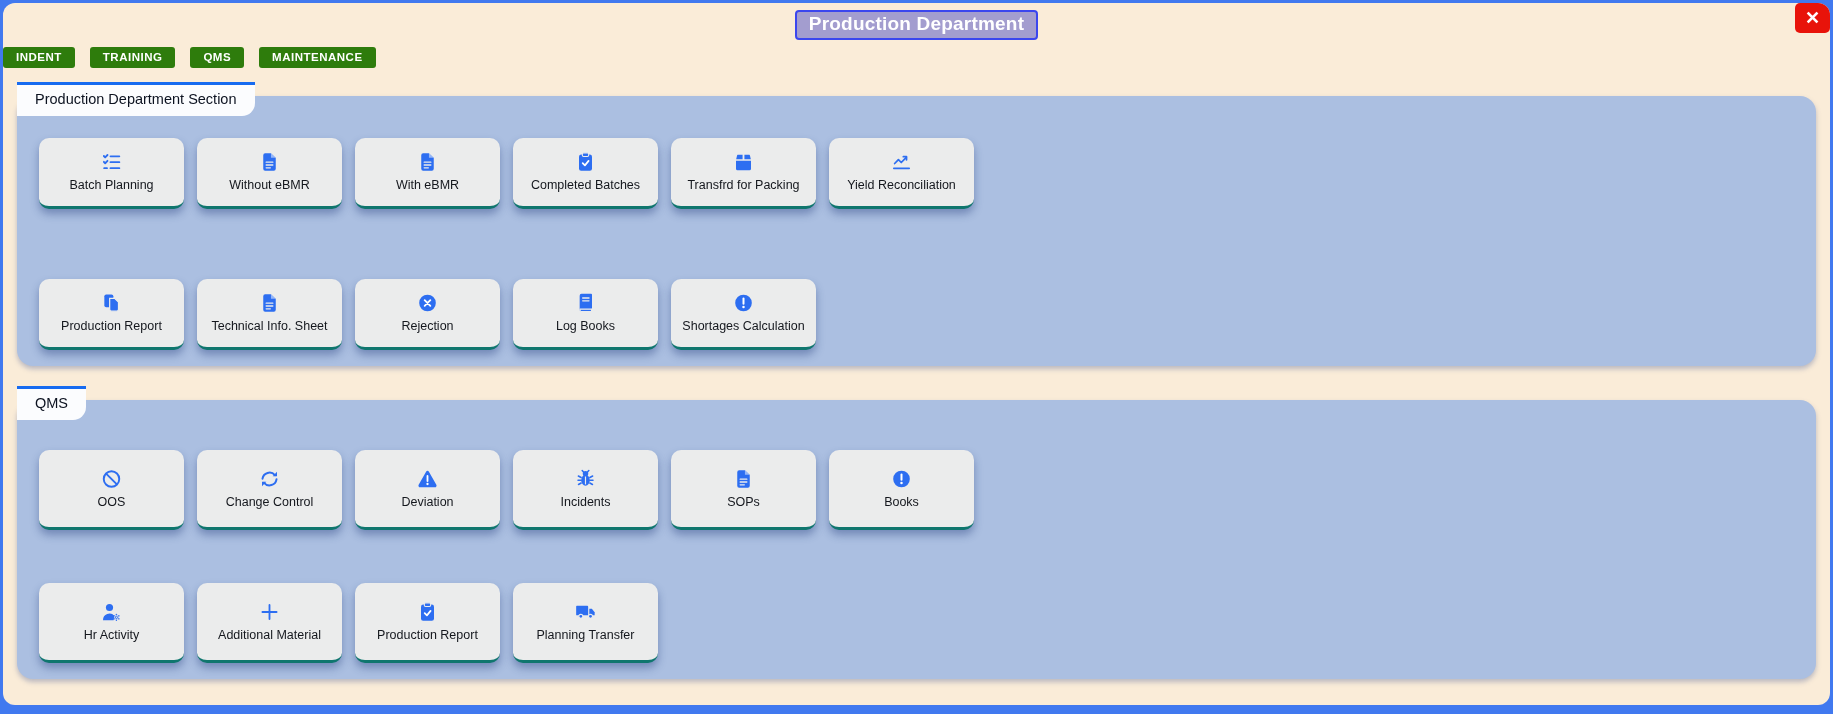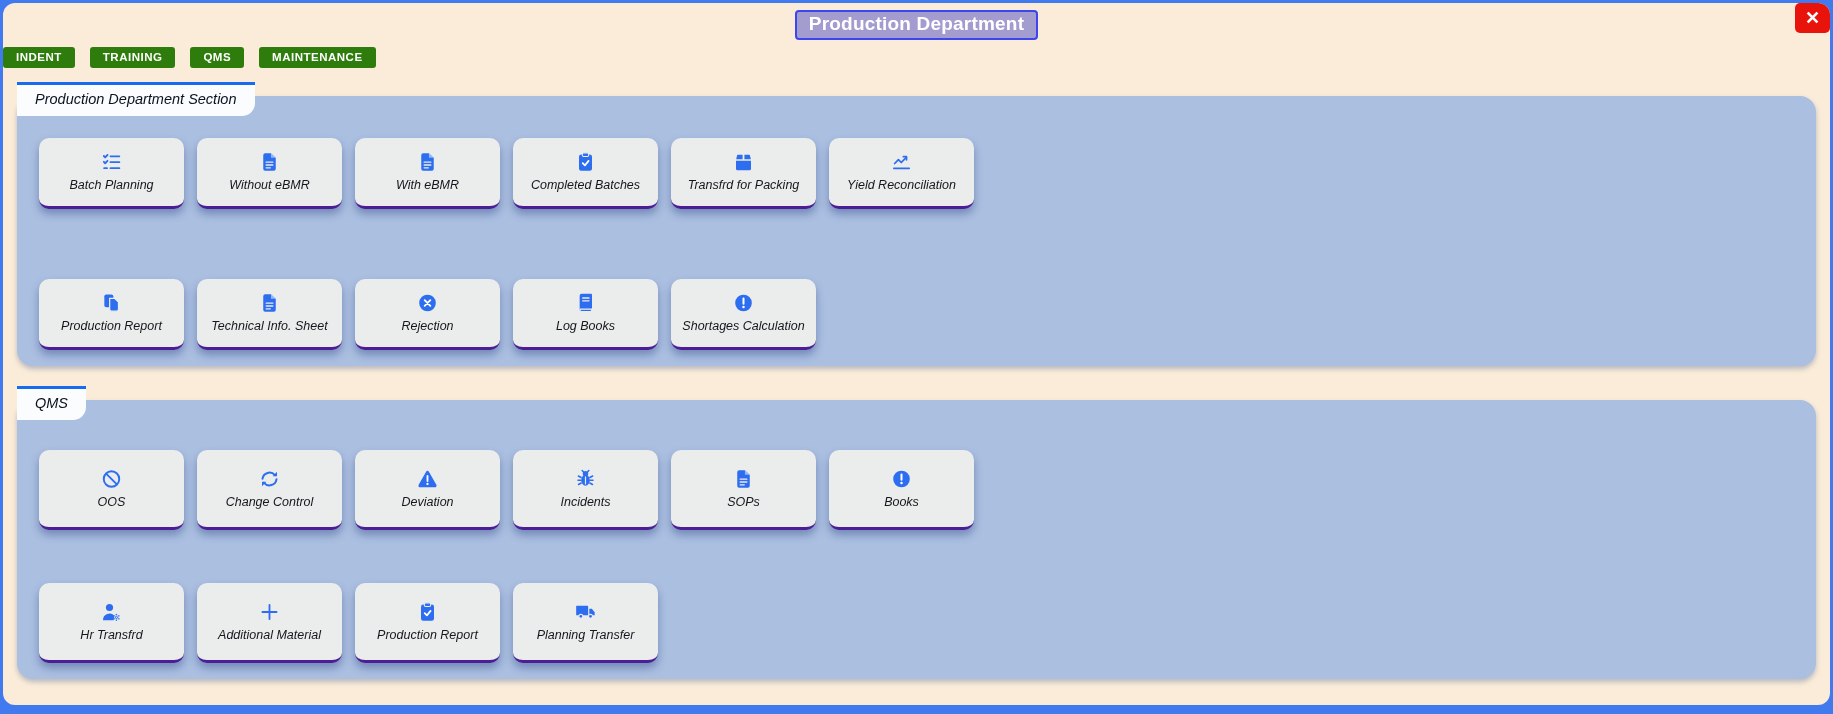--- a/index.html
+++ b/index.html
@@ -26,21 +26,21 @@
     font-size: 19px; font-weight: 600; padding: 1px 12px 3px; letter-spacing: .2px;
   }
 
   .nav-row { display: flex; gap: 15px; margin-top: 7px; }
   .nav-btn {
     background: #2e7c0c; color: #fff; border: none; border-radius: 3px; cursor: pointer;
     font-size: 11.5px; font-weight: bold; letter-spacing: .5px; padding: 4px 13px 5px;
     font-family: "Liberation Sans", sans-serif;
   }
 
-  .section { margin: 14px 14px 0; position: relative; font-style: italic; }
+  .section { margin: 14px 14px 0; position: relative; }
   .section + .section { margin-top: 20px; }
 
   .section-tab {
     display: inline-block; position: relative; z-index: 2;
     background: #fbfcfe; border-top: 3px solid #176bf0;
     padding: 6px 18px 9px; border-radius: 0 0 13px 0;
     font-size: 14.5px; font-weight: 500; color: #0c1220; cursor: pointer;
   }
 
   .section-panel {
@@ -50,21 +50,21 @@
     box-shadow: 0 3px 5px rgba(70, 90, 150, .35);
   }
   .section-qms .section-panel { padding-top: 50px; }
 
   .tile-row { display: flex; gap: 13px; }
   .tile-row + .tile-row { margin-top: 70px; text-align: center; }
   .section-qms .tile-row + .tile-row { margin-top: 53px; }
 
   .tile {
     width: 145px; height: 71px; background: #ebecec;
-    border-radius: 10px; border-bottom: 3px solid #4c1d95;
+    border-radius: 10px; border-bottom: 3px solid #0f766e;
     box-shadow: 0 5px 8px rgba(30, 55, 120, .40);
     display: flex; flex-direction: column; align-items: center; justify-content: center;
     gap: 6px; cursor: pointer;
   }
   .section-qms .tile { height: 80px; }
 
   .tile-icon { height: 20px; display: flex; align-items: center; justify-content: center; color: #2d6ef1; }
   .tile-icon svg { width: 21px; height: 20px; display: block; }
 
   .tile-label { font-size: 12.5px; color: #14171d; white-space: nowrap; }
@@ -321,21 +321,21 @@
                   <path fill="currentColor" d="M1.8 21.8a7.8 7.8 0 0 1 13.6-5.2l-.9 5.2z"></path>
                   <g stroke="currentColor" stroke-width="1.7" stroke-linecap="round">
                     <path d="M17.9 14.9v7"></path>
                     <path d="M14.9 16.6l6 3.6"></path>
                     <path d="M20.9 16.6l-6 3.6"></path>
                   </g>
                   <circle cx="17.9" cy="18.4" r="2.3" fill="currentColor" stroke="#ebecec" stroke-width="1"></circle>
                   <circle cx="17.9" cy="18.4" r=".9" fill="#ebecec"></circle>
                 </svg>
               </span>
-              <span class="tile-label">Hr Transfrd</span>
+              <span class="tile-label">Hr Activity</span>
             </div>
             <div class="tile">
               <span class="tile-icon">
                 <svg viewBox="0 0 24 24">
                   <path d="M12 3.5v17M3.5 12h17" stroke="currentColor" stroke-width="2.2" stroke-linecap="round"></path>
                 </svg>
               </span>
               <span class="tile-label">Additional Material</span>
             </div>
             <div class="tile">

